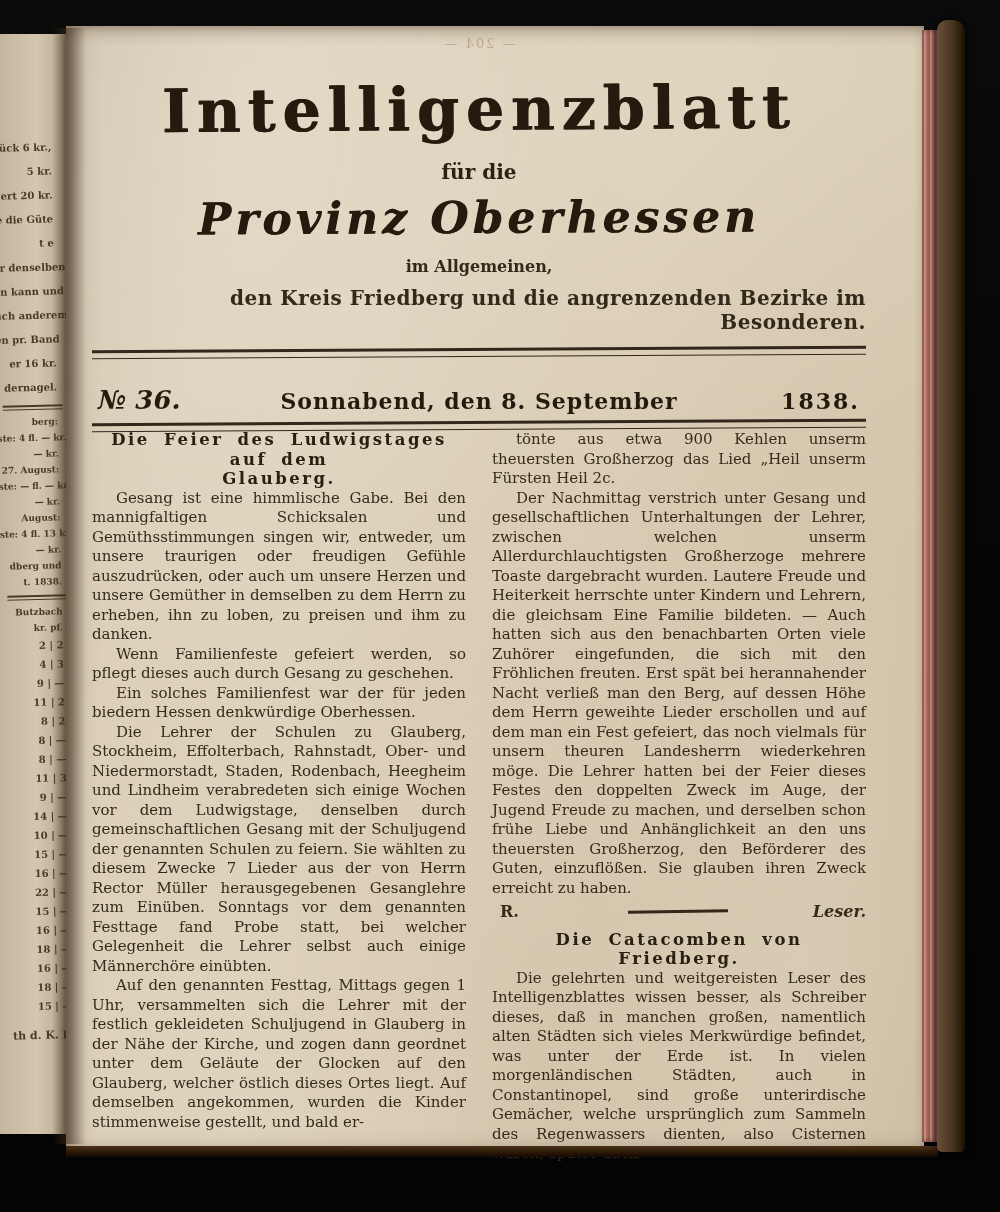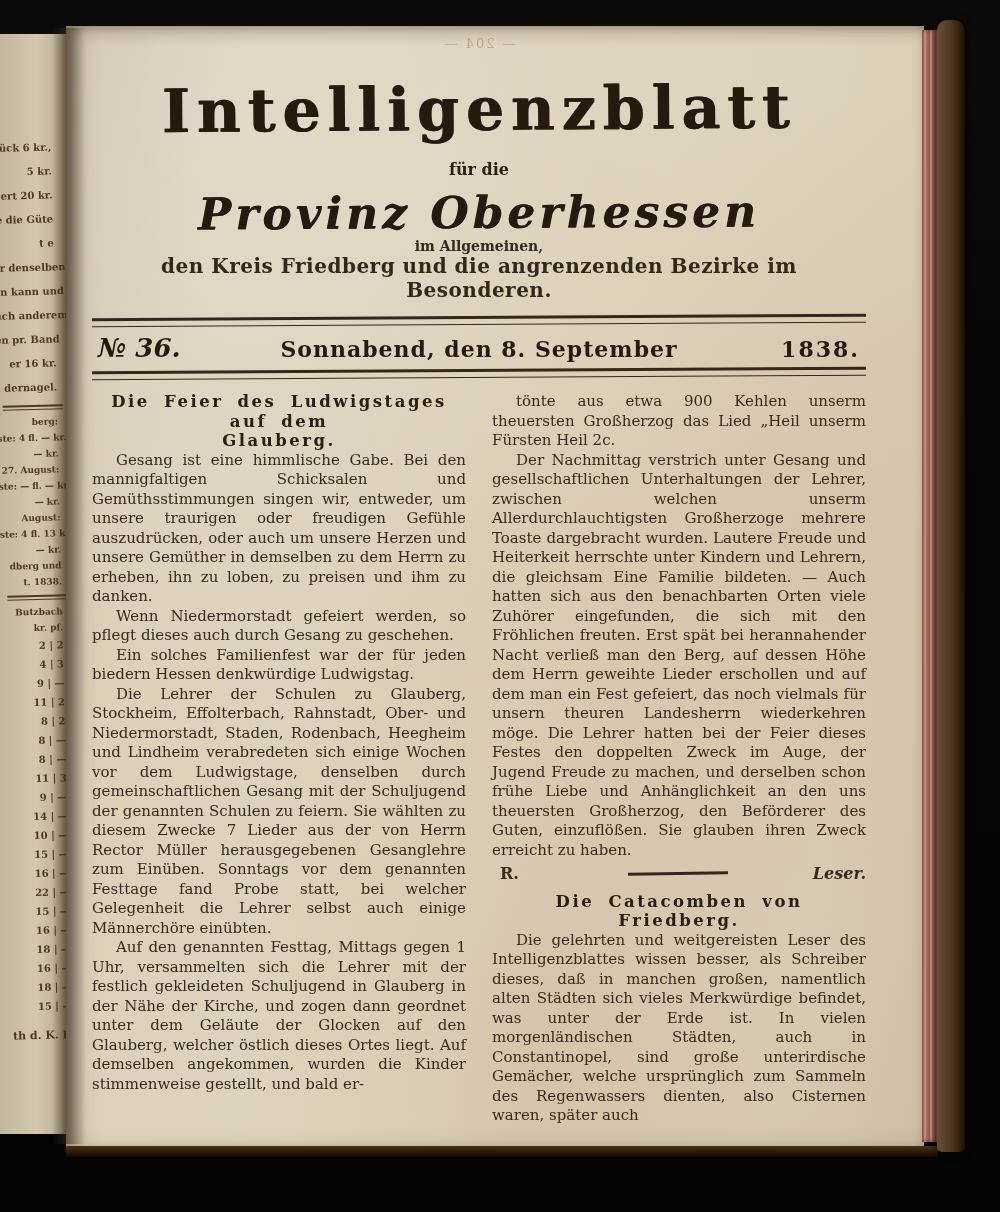--- a/index.html
+++ b/index.html
@@ -36,35 +36,35 @@
       linear-gradient(105deg,#cfc2aa 0%,#dcd0b9 18%,#e0d5bf 55%,#d8ccb4 85%,#cdbfa5 100%);
     box-shadow: inset 16px 0 26px -12px rgba(60,40,20,.5), inset -5px 0 10px -5px rgba(120,90,60,.35), inset 0 10px 18px -10px rgba(50,30,15,.45);
     color:#33281a;
   }
   .page-inner { padding:10px 58px 0 26px; }
   .show-through { text-align:center; transform:scaleX(-1); color:rgba(120,90,60,.35); font-size:13px; letter-spacing:2px; height:16px; }
   .title {
     text-align:center; margin-top:22px; font-size:60px; font-weight:bold; letter-spacing:7px;
     color:#241b0e; text-shadow:1px 0 0 #241b0e; transform:rotate(-.4deg); white-space:nowrap;
   }
-  .fuer-die { text-align:center; margin-top:16px; font-size:16px; font-weight:bold; color:#2b2113; }
+  .fuer-die { text-align:center; margin-top:16px; font-size:20px; font-weight:bold; color:#2b2113; }
   .provinz {
     text-align:center; margin-top:8px; font-size:44px; font-weight:bold; font-style:italic;
     letter-spacing:4px; color:#241b0e; text-shadow:.5px 0 0 #241b0e; transform:rotate(-.3deg);
   }
-  .allg { text-align:center; font-size:14px; font-weight:bold; }
-  .kreis { text-align:center; font-size:20px; font-weight:bold; letter-spacing:.5px; }
+  .allg { text-align:center; margin-top:14px; font-size:16px; font-weight:bold; }
+  .kreis { text-align:right; margin-top:10px; font-size:20px; font-weight:bold; letter-spacing:.5px; }
   .rule-double { margin-top:14px; height:5px; border-top:3px solid #32271a; border-bottom:1px solid #32271a; transform:rotate(-.35deg); }
   .rule-double.second { margin-top:0; }
   .masthead-row { display:flex; align-items:baseline; padding:8px 6px 6px 6px; }
-  .issue { width:150px; font-style:italic; font-weight:bold; font-size:26px; color:#241b0e; }
+  .issue { width:150px; font-style:italic; font-weight:bold; font-size:26px; color:#241b0e;margin-top:20px; }
   .dateline { flex:1; text-align:center; font-size:22px; font-weight:bold; letter-spacing:1px; color:#241b0e; }
   .year { width:150px; text-align:right; font-size:22px; font-weight:bold; letter-spacing:2px; color:#241b0e; }
   
-  .columns { display:flex; gap:26px; margin-top:14px; }
+  .columns { display:flex; gap:26px; }
   .col { flex:1; font-size:15px; line-height:19.5px; text-align:justify; color:#362a1b; }
   .col p { margin:0; text-indent:1.6em; }
   .article-heading {
     text-align:center; text-indent:0 !important; font-weight:bold; font-size:16.5px;
     letter-spacing:2.5px; word-spacing:6px; color:#2a2012; margin-bottom:4px;
   }
   .signature-row { display:flex; align-items:center; margin:4px 0 8px 0; font-size:16px; font-weight:bold; }
   .sig-left { width:60px; text-align:left; padding-left:8px; }
   .sig-mid { flex:1; display:flex; justify-content:center; }
   .sig-bar { width:100px; border-top:3px solid #32271a; transform:rotate(-1deg); }
@@ -177,22 +177,22 @@
       <div class="rule-double second"></div>
 
       <div class="columns">
 
         <div class="col">
           <p class="article-heading">Die Feier des Ludwigstages auf dem</p>
           <p class="article-heading">Glauberg.</p>
           <div>
 
           <p>Gesang ist eine himmlische Gabe. Bei den mannigfaltigen Schicksalen und Gemüthsstimmungen singen wir, entweder, um unsere traurigen oder freudigen Gefühle auszudrücken, oder auch um unsere Herzen und unsere Gemüther in demselben zu dem Herrn zu erheben, ihn zu loben, zu preisen und ihm zu danken.</p>
-              <p>Wenn Niedermorstadt gefeiert werden, so pflegt dieses auch durch Gesang zu geschehen.</p>
-              <p>Ein solches Familienfest war der für jeden biedern Hessen denkwürdige Ludwigstag.</p>
+              <p>Wenn Familienfeste gefeiert werden, so pflegt dieses auch durch Gesang zu geschehen.</p>
+              <p>Ein solches Familienfest war der für jeden biedern Hessen denkwürdige Oberhessen.</p>
               <p>Die Lehrer der Schulen zu Glauberg, Stockheim, Effolterbach, Rahnstadt, Ober- und Niedermorstadt, Staden, Rodenbach, Heegheim und Lindheim verabredeten sich einige Wochen vor dem Ludwigstage, denselben durch gemeinschaftlichen Gesang mit der Schuljugend der genannten Schulen zu feiern. Sie wählten zu diesem Zwecke 7 Lieder aus der von Herrn Rector Müller herausgegebenen Gesanglehre zum Einüben. Sonntags vor dem genannten Festtage fand Probe statt, bei welcher Gelegenheit die Lehrer selbst auch einige Männerchöre einübten.</p>
               <p>Auf den genannten Festtag, Mittags gegen 1 Uhr, versammelten sich die Lehrer mit der festlich gekleideten Schuljugend in Glauberg in der Nähe der Kirche, und zogen dann geordnet unter dem Geläute der Glocken auf den Glauberg, welcher östlich dieses Ortes liegt. Auf demselben angekommen, wurden die Kinder stimmenweise gestellt, und bald er-</p>
             </div>
         </div>
 
         <div class="col">
           <div>
 
           <p>tönte aus etwa 900 Kehlen unserm theuersten Großherzog das Lied „Heil unserm Fürsten Heil 2c.</p>
               <p>Der Nachmittag verstrich unter Gesang und gesellschaftlichen Unterhaltungen der Lehrer, zwischen welchen unserm Allerdurchlauchtigsten Großherzoge mehrere Toaste dargebracht wurden. Lautere Freude und Heiterkeit herrschte unter Kindern und Lehrern, die gleichsam Eine Familie bildeten. — Auch hatten sich aus den benachbarten Orten viele Zuhörer eingefunden, die sich mit den Fröhlichen freuten. Erst spät bei herannahender Nacht verließ man den Berg, auf dessen Höhe dem Herrn geweihte Lieder erschollen und auf dem man ein Fest gefeiert, das noch vielmals für unsern theuren Landesherrn wiederkehren möge. Die Lehrer hatten bei der Feier dieses Festes den doppelten Zweck im Auge, der Jugend Freude zu machen, und derselben schon frühe Liebe und Anhänglichkeit an den uns theuersten Großherzog, den Beförderer des Guten, einzuflößen. Sie glauben ihren Zweck erreicht zu haben.</p>

